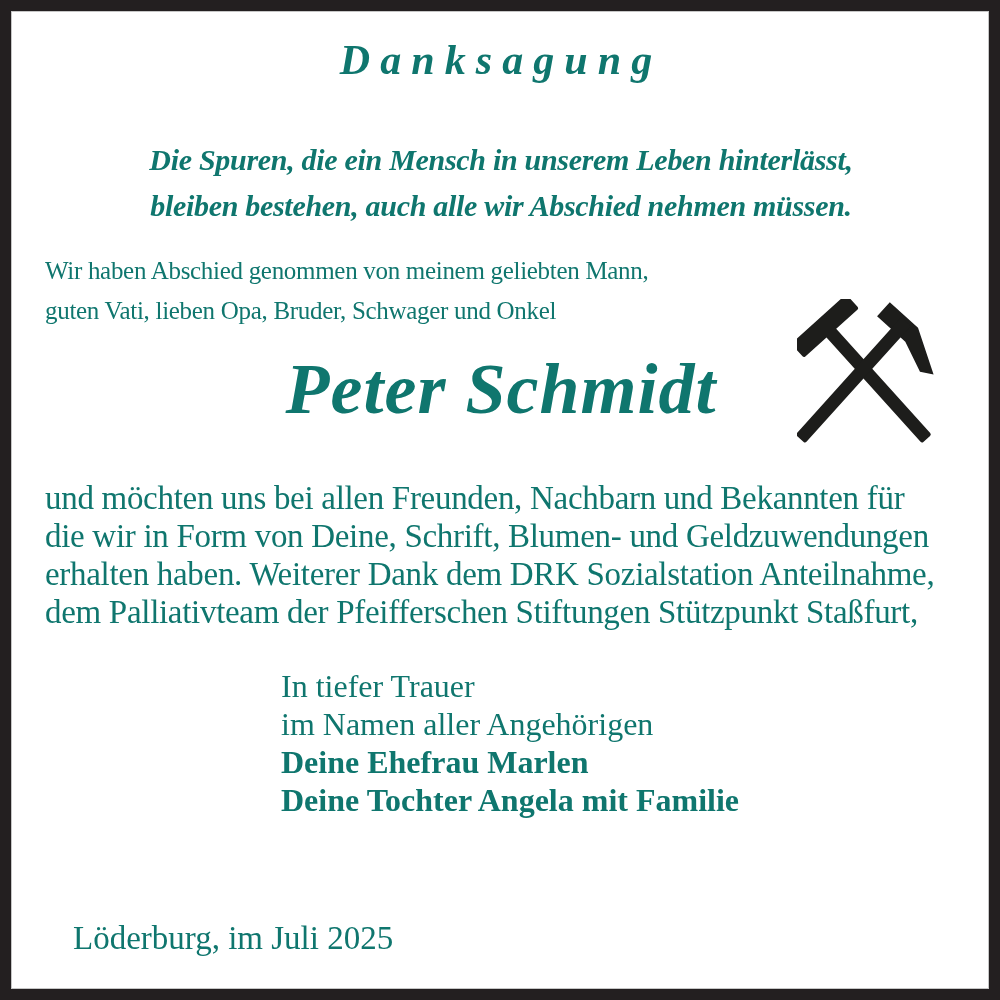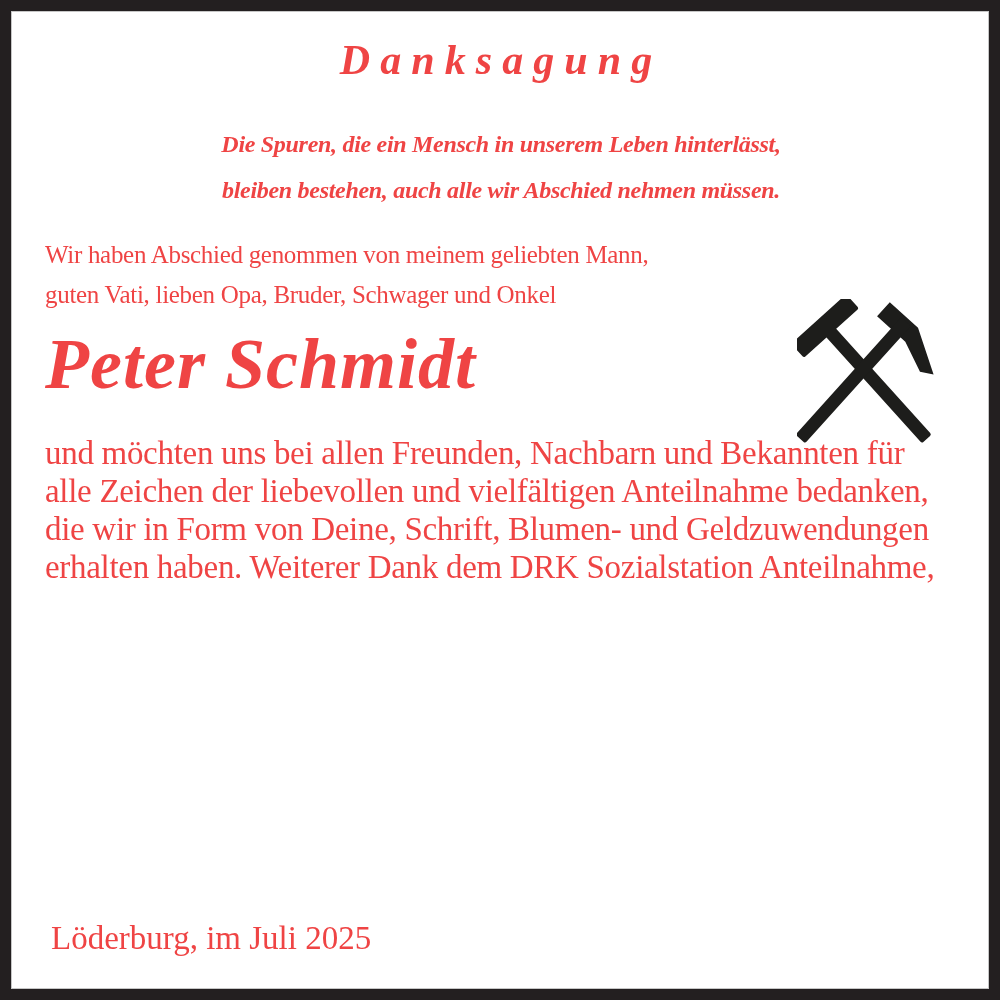--- a/index.html
+++ b/index.html
@@ -9,81 +9,82 @@
   }
   .sheet {
     position: relative;
     width: 1000px;
     height: 1000px;
     box-sizing: border-box;
     background: #ffffff;
     border: 11px solid #231f20;
     box-shadow: inset 0 0 0 1px #c6c6c6;
     font-family: "Liberation Serif", "DejaVu Serif", serif;
-    color: #ef4444;
+    color: #0f766e;
     overflow: hidden;
   }
   .content {
     position: relative;
     width: 100%;
     height: 100%;
     box-sizing: border-box;
     padding: 28px 32px 0 34px;
   }
   .title {
     margin: 0;
     text-align: center;
     font-size: 42px;
     line-height: 1;
     font-weight: bold;
     font-style: italic;
     letter-spacing: 0.24em;
   }
   .epigraph {
-    margin-top: 40px;
+    margin-top: 56px;
     text-align: center;
     font-weight: bold;
     font-style: italic;
-    font-size: 24px;
+    font-size: 30px;
     line-height: 46px;
     letter-spacing: -0.3px;
   }
   .intro {
     margin-top: 22px;
     font-size: 25px;
     line-height: 40px;
     letter-spacing: -0.3px;
   }
   .intro .line { white-space: nowrap; }
   .deceased-name {
-    margin: 9px 0 0 0;
+    margin: 18px 0 0 0;
+    text-align: center;
     font-size: 72px;
     line-height: 80px;
     font-weight: bold;
     font-style: italic;
     letter-spacing: 1px;
   }
   .thanks {
-    margin-top: 30px;
+    margin-top: 50px;
     font-size: 33px;
     line-height: 38px;
     letter-spacing: -0.3px;
   }
   .thanks .line { white-space: nowrap; }
   .signature {
     margin-top: 36px;
     margin-left: 236px;
     font-size: 32px;
     line-height: 38px;
   }
   .signature .line { white-space: nowrap; }
   .signature .bold { font-weight: bold; }
   .place-date {
     position: absolute;
-    left: 40px;
+    left: 62px;
     top: 908px;
     font-size: 33px;
     line-height: 38px;
     white-space: nowrap;
   }
   .miner-icon {
     position: absolute;
     left: 786px;
     top: 288px;
     width: 164px;
@@ -125,22 +126,28 @@
 
         <g transform="translate(105,27) rotate(42)">
           <polygon points="-25,-9.5 13,-9.5 56,15 44,22 13,9.5 -25,9.5"></polygon>
           <rect x="-6.5" y="-6" width="13" height="158" rx="2"></rect>
         </g>
       </svg>
     </div>
 
     <div class="thanks">
       <div class="line">und möchten uns bei allen Freunden, Nachbarn und Bekannten für</div>
-      <div class="line">alle Zeichen der liebevollen und vielfältigen Anteilnahme bedanken,</div>
       <div class="line">die wir in Form von Deine, Schrift, Blumen- und Geldzuwendungen</div>
       <div class="line">erhalten haben. Weiterer Dank dem DRK Sozialstation Anteilnahme,</div>
+      <div class="line">dem Palliativteam der Pfeifferschen Stiftungen Stützpunkt Staßfurt,</div>
     </div>
 
+    <div class="signature">
+      <div class="line">In tiefer Trauer</div>
+      <div class="line">im Namen aller Angehörigen</div>
+      <div class="line bold">Deine Ehefrau Marlen</div>
+      <div class="line bold">Deine Tochter Angela mit Familie</div>
+    </div>
 
     <div class="place-date">Löderburg, im Juli 2025</div>
 
   </div>
 </div>
 
 </body></html>

